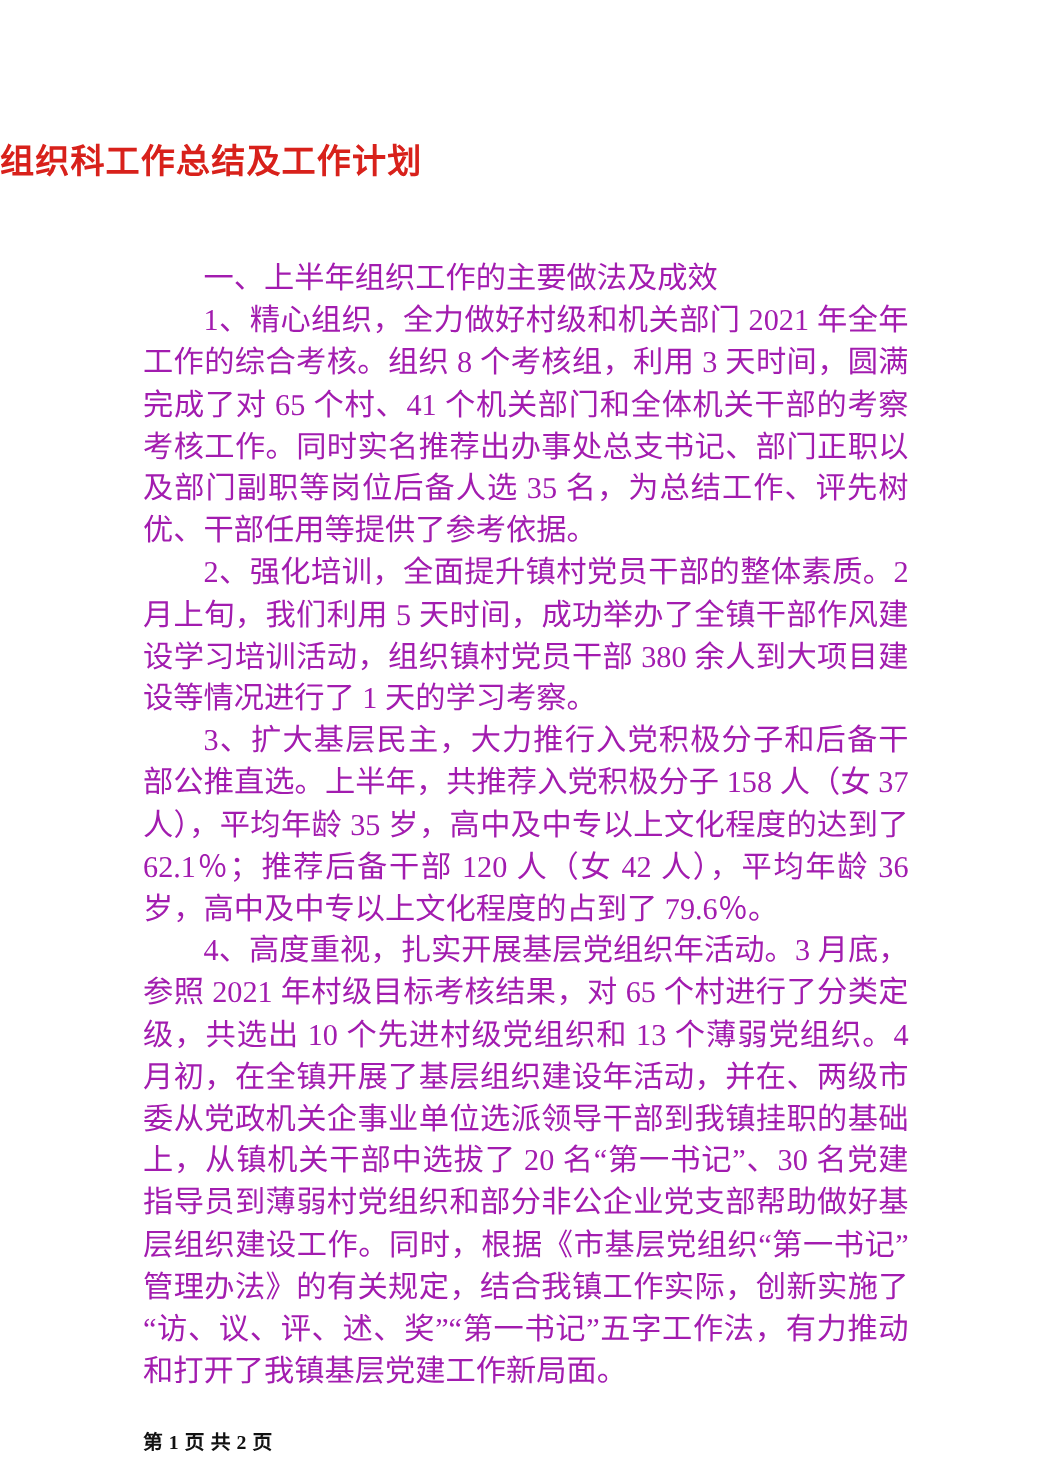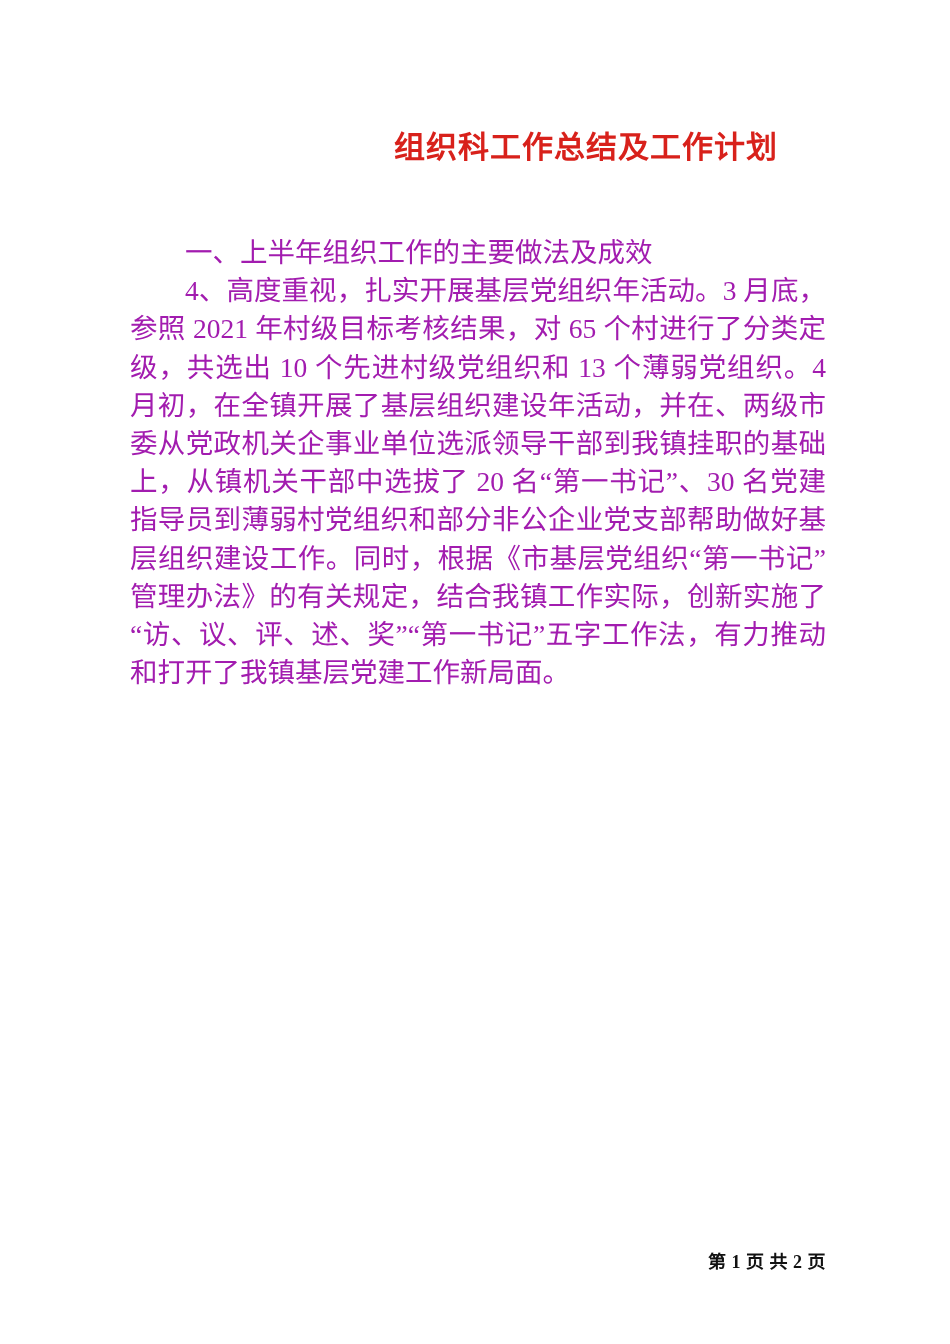--- a/index.html
+++ b/index.html
@@ -20,21 +20,21 @@
     position: relative;
     width: 950px;
     height: 1344px;
     box-sizing: border-box;
   }
   .doc-title {
     position: absolute;
     top: 128px;
     left: 0;
     width: 778px;
-    text-align: right;
+    text-align: left;
     font-family: "DejaVu Sans", "Liberation Sans", sans-serif;
     font-weight: bold;
     font-size: 31px;
     letter-spacing: 1px;
     color: #d8211b;
     line-height: 1.25;
   }
   .body-block {
     position: absolute;
     top: 234px;
@@ -47,38 +47,40 @@
     line-height: 38.2px;
     text-align: justify;
     text-justify: inter-ideograph;
     text-indent: 2em;
     letter-spacing: 0px;
     word-break: break-all;
     color: #a21caf;
   }
   .footer {
     position: absolute;
-    top: 1247px;
+    top: 1296px;
     left: 130px;
     width: 696px;
-    text-align: right;
     font-size: 18px;
     font-weight: bold;
     font-family: "Liberation Serif", "DejaVu Serif", serif;
     color: #111111;
     letter-spacing: 0.5px;
   }
 </style>
 </head>
 <body>
 
 <div class="page">
 
   <div class="doc-title">组织科工作总结及工作计划</div>
 
   <div class="body-block">
     <p class="para">一、上半年组织工作的主要做法及成效</p>
+    <p class="para">1、精心组织，全力做好村级和机关部门 2021 年全年工作的综合考核。组织 8 个考核组，利用 3 天时间，圆满完成了对 65 个村、41 个机关部门和全体机关干部的考察考核工作。同时实名推荐出办事处总支书记、部门正职以及部门副职等岗位后备人选 35 名，为总结工作、评先树优、干部任用等提供了参考依据。</p>
+    <p class="para">2、强化培训，全面提升镇村党员干部的整体素质。2 月上旬，我们利用 5 天时间，成功举办了全镇干部作风建设学习培训活动，组织镇村党员干部 380 余人到大项目建设等情况进行了 1 天的学习考察。</p>
+    <p class="para">3、扩大基层民主，大力推行入党积极分子和后备干部公推直选。上半年，共推荐入党积极分子 158 人（女 37 人），平均年龄 35 岁，高中及中专以上文化程度的达到了 62.1％；推荐后备干部 120 人（女 42 人），平均年龄 36 岁，高中及中专以上文化程度的占到了 79.6％。</p>
     <p class="para">4、高度重视，扎实开展基层党组织年活动。3 月底，参照 2021 年村级目标考核结果，对 65 个村进行了分类定级，共选出 10 个先进村级党组织和 13 个薄弱党组织。4 月初，在全镇开展了基层组织建设年活动，并在、两级市委从党政机关企事业单位选派领导干部到我镇挂职的基础上，从镇机关干部中选拔了 20 名“第一书记”、30 名党建指导员到薄弱村党组织和部分非公企业党支部帮助做好基层组织建设工作。同时，根据《市基层党组织“第一书记”管理办法》的有关规定，结合我镇工作实际，创新实施了“访、议、评、述、奖”“第一书记”五字工作法，有力推动和打开了我镇基层党建工作新局面。</p>
   </div>
 
   <div class="footer">第 1 页 共 2 页</div>
 
 </div>
 
 </body></html>

